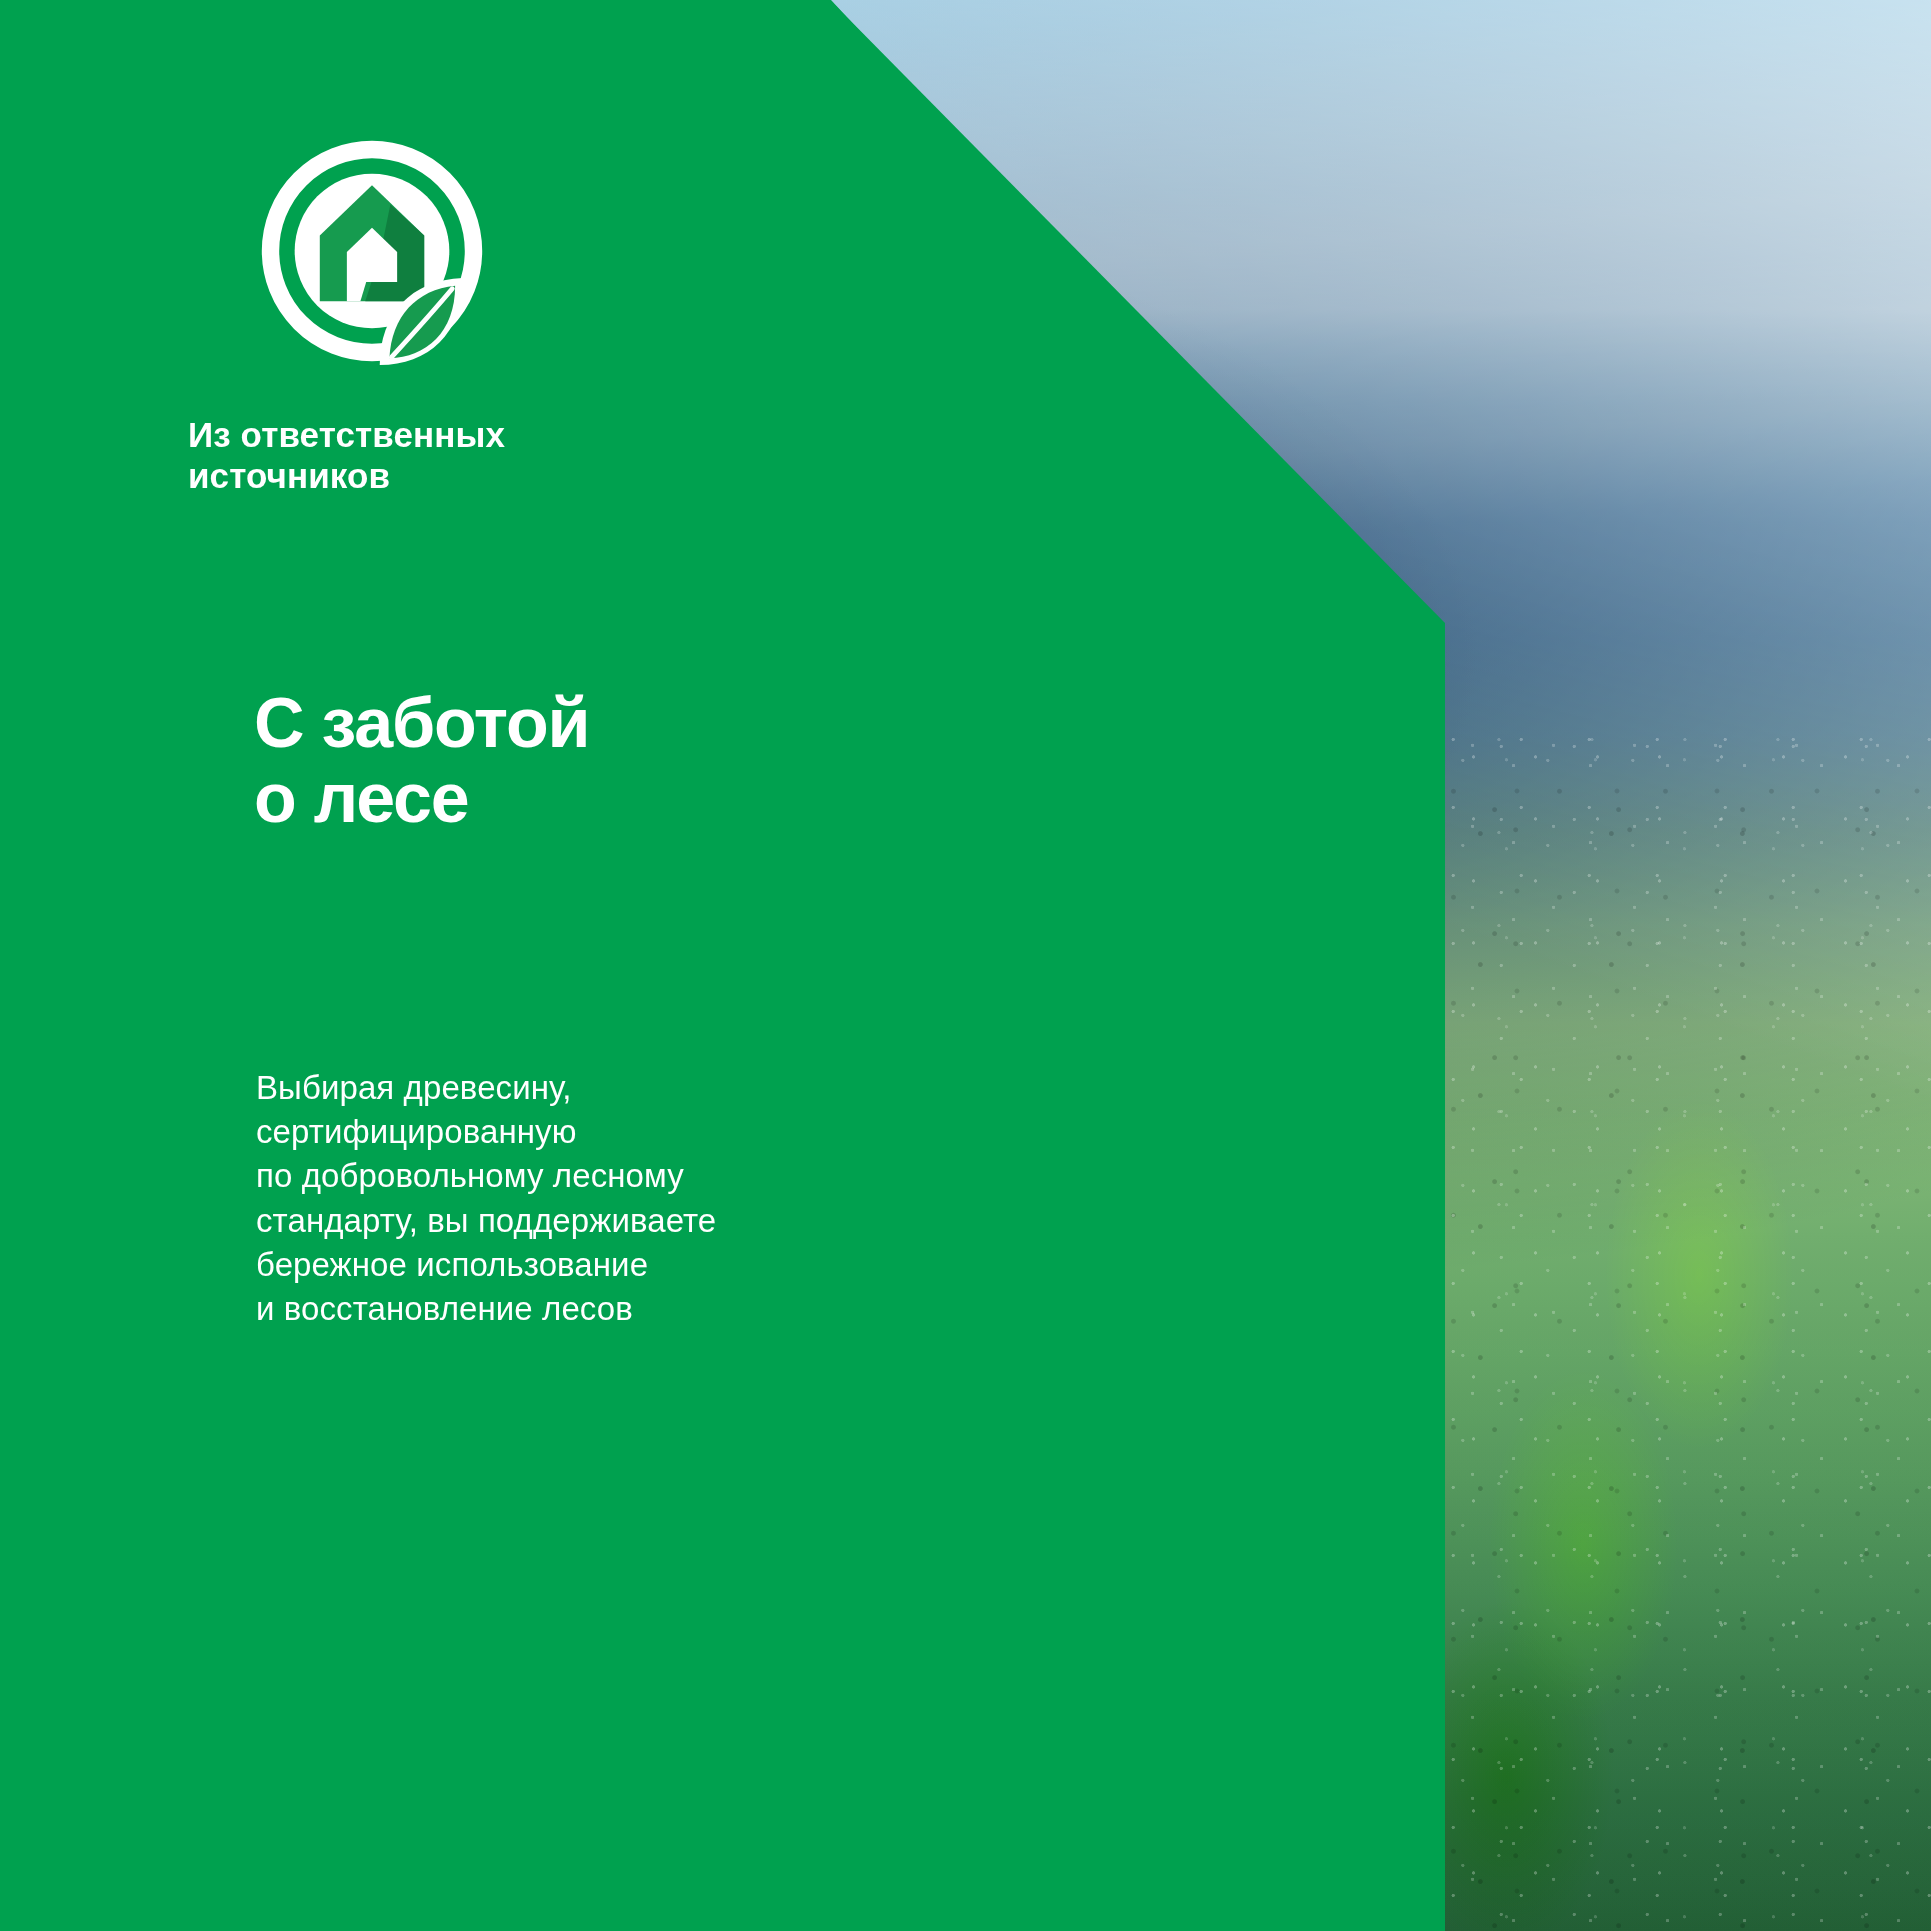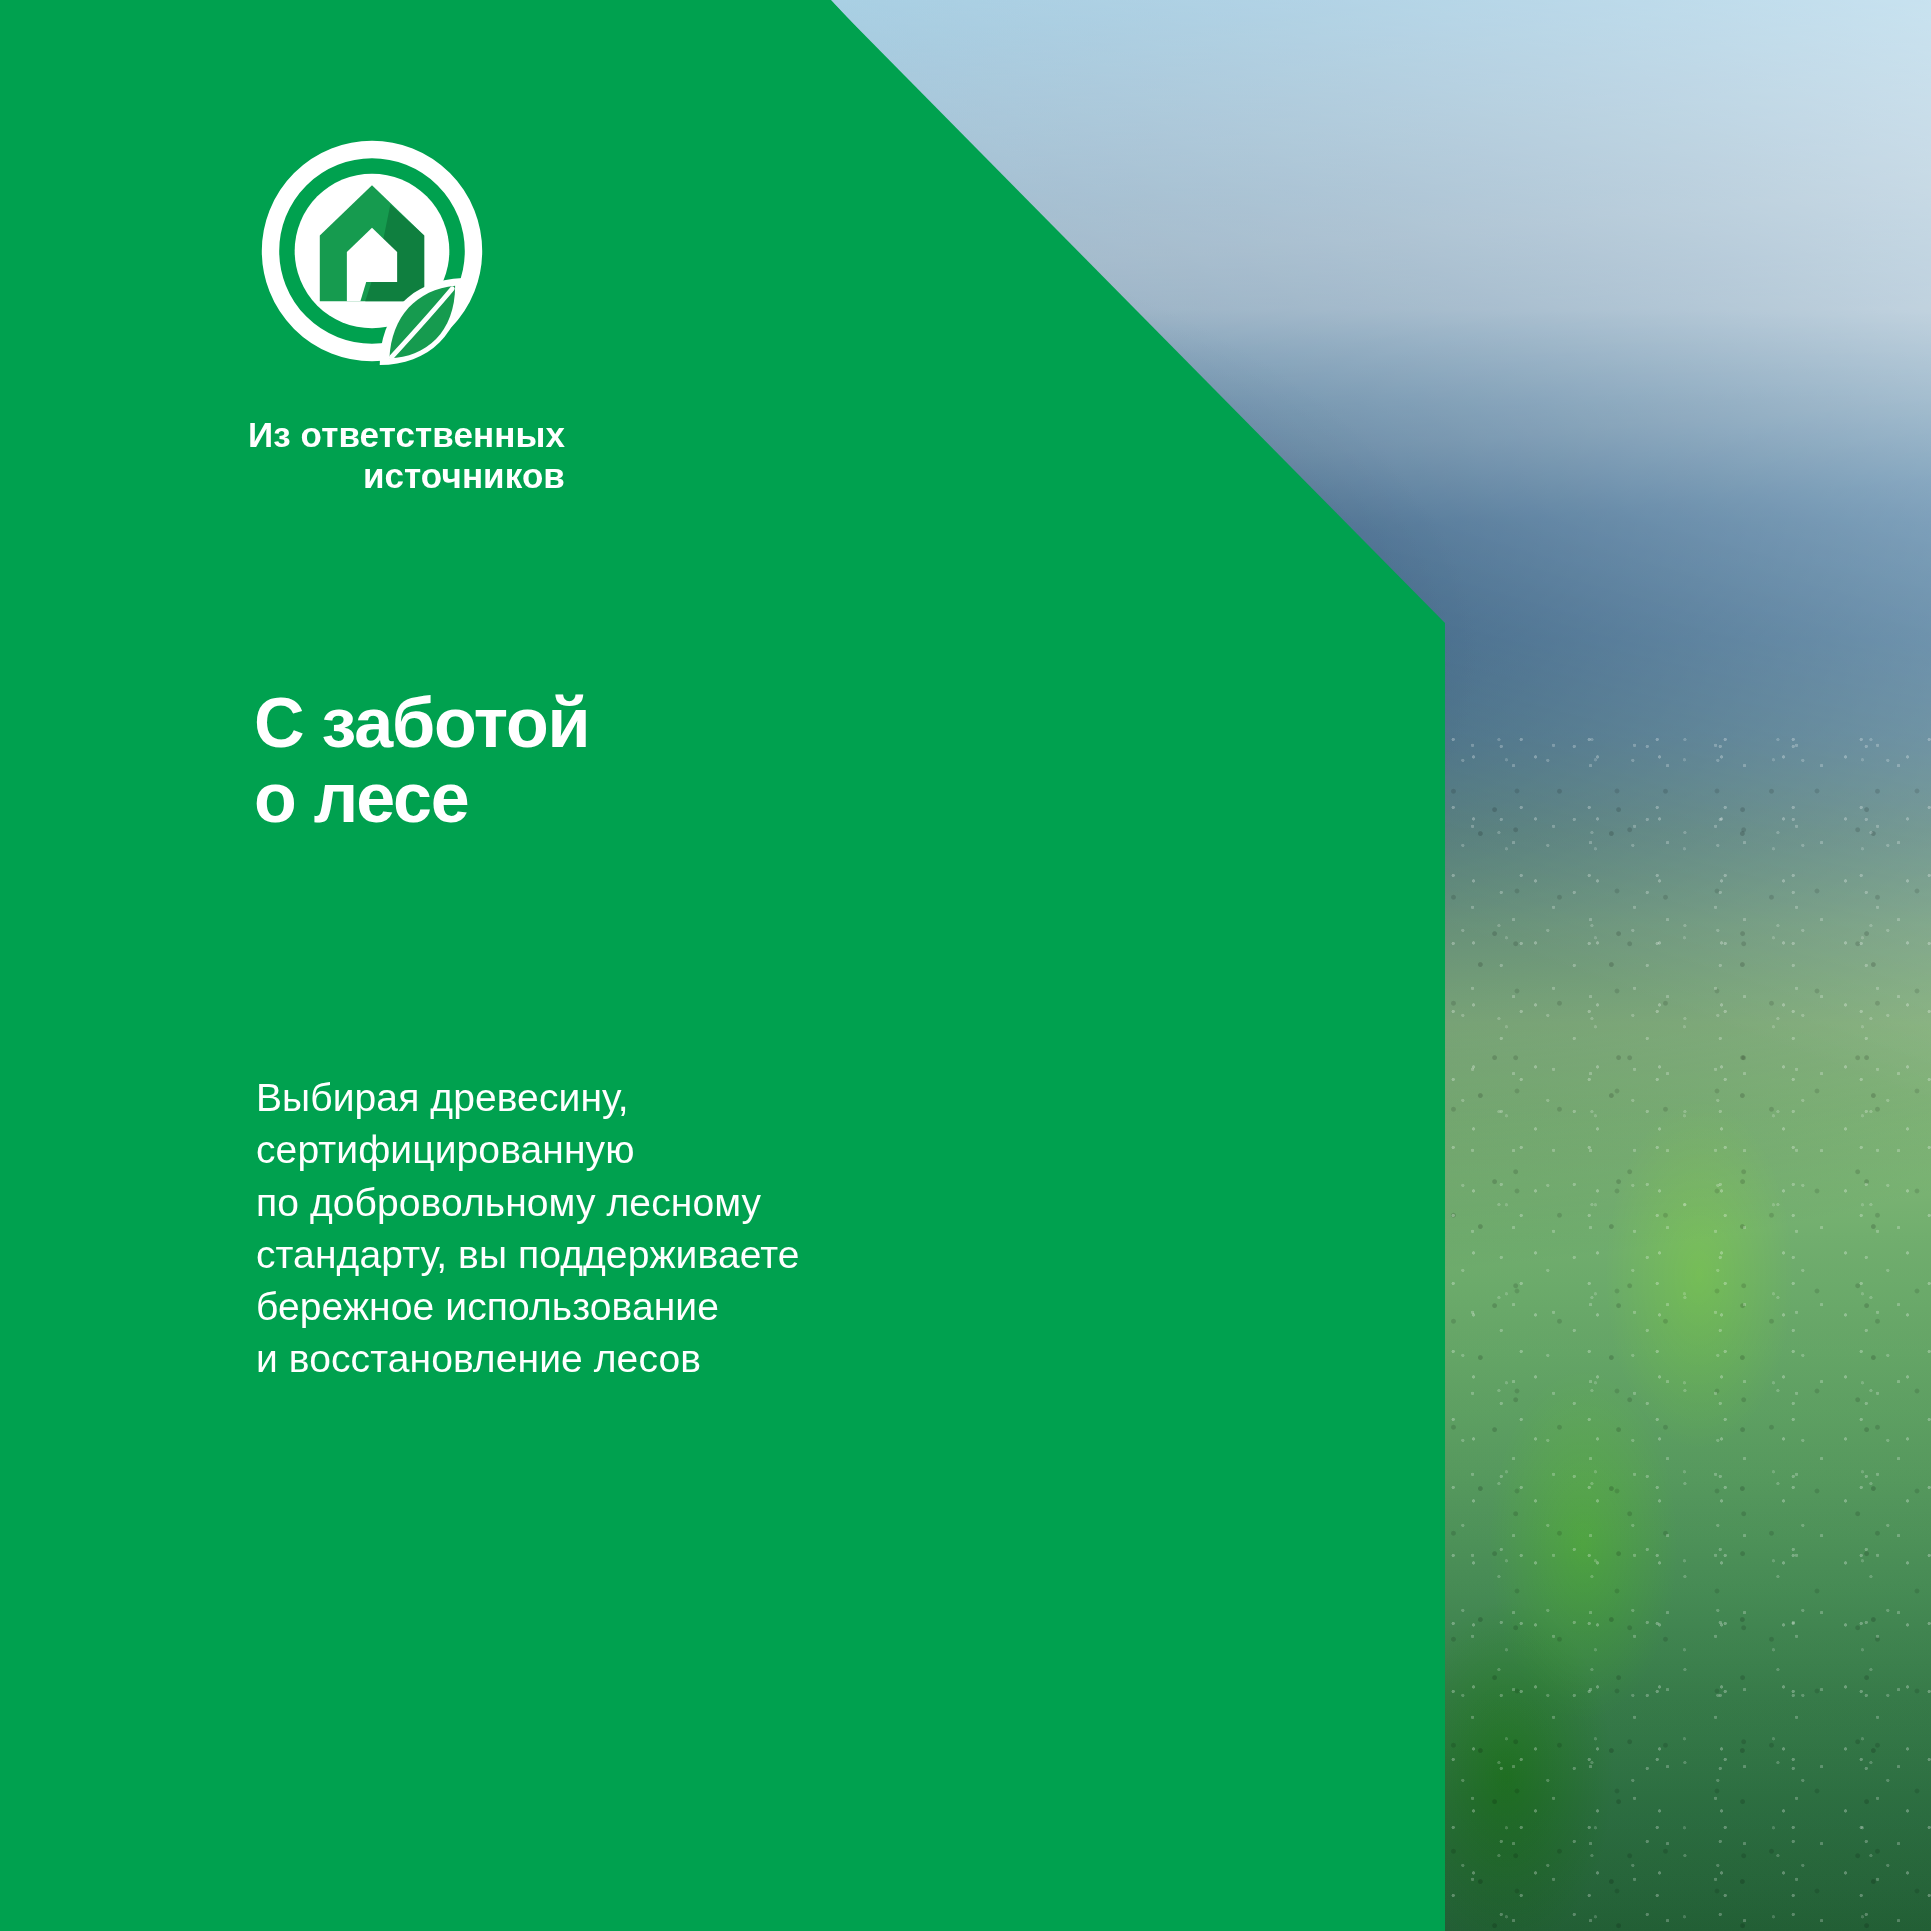--- a/index.html
+++ b/index.html
@@ -176,21 +176,21 @@
     width: 232px;
     height: 232px;
   }
   .emblem svg { display: block; width: 232px; height: 232px; }
 
   .emblem-caption {
     position: absolute;
     left: 188px;
     top: 415px;
     width: 377px;
-    text-align: right;
+    text-align: left;
     color: #ffffff;
     font-size: 35px;
     font-weight: 700;
     line-height: 1.16;
     letter-spacing: 0.1px;
   }
 
   
   .headline {
     position: absolute;
@@ -204,21 +204,21 @@
     white-space: pre-line;
   }
 
   
   .body-copy {
     position: absolute;
     left: 256px;
     top: 1033px;
     width: 734px;
     color: #ffffff;
-    font-size: 39px;
+    font-size: 33px;
     font-weight: 400;
     line-height: 1.34;
     letter-spacing: 0.1px;
     white-space: pre-line;
   }
 
   
   .brand {
     position: absolute;
     left: 259px;

